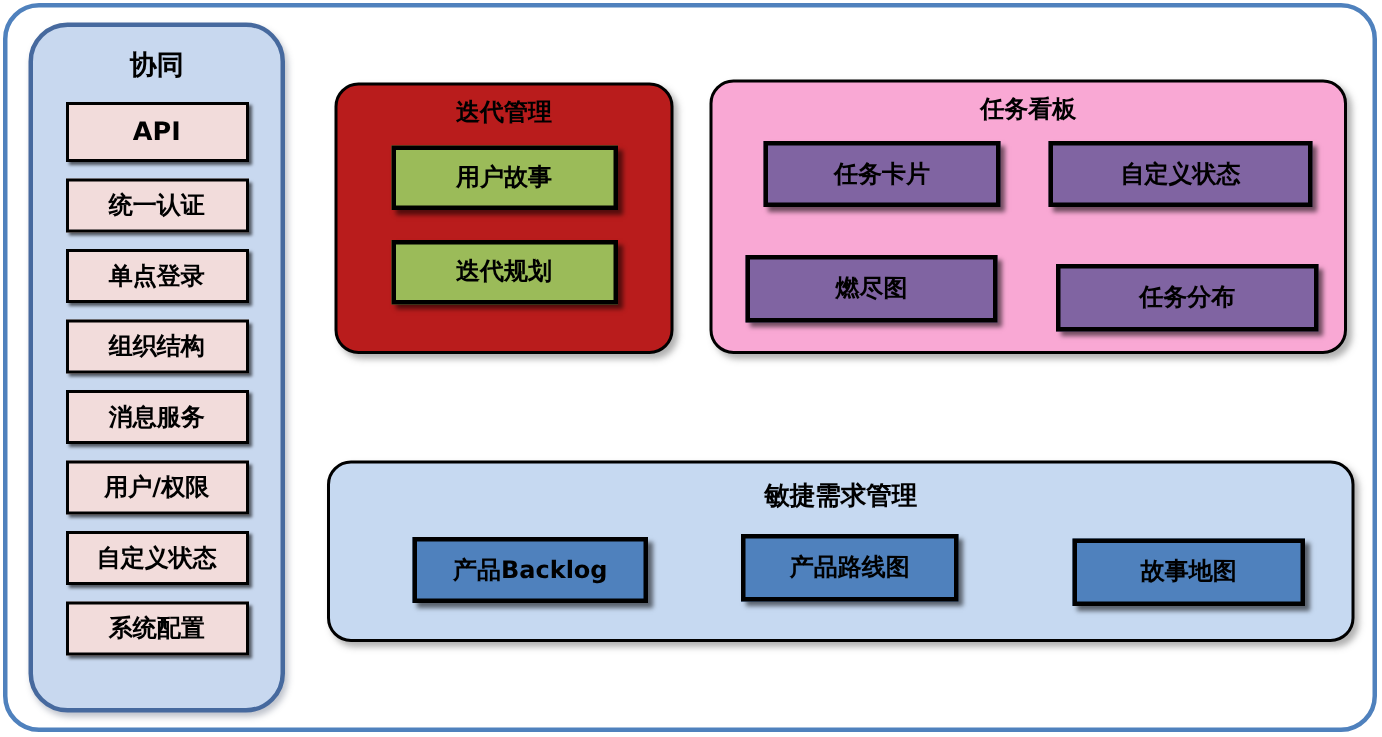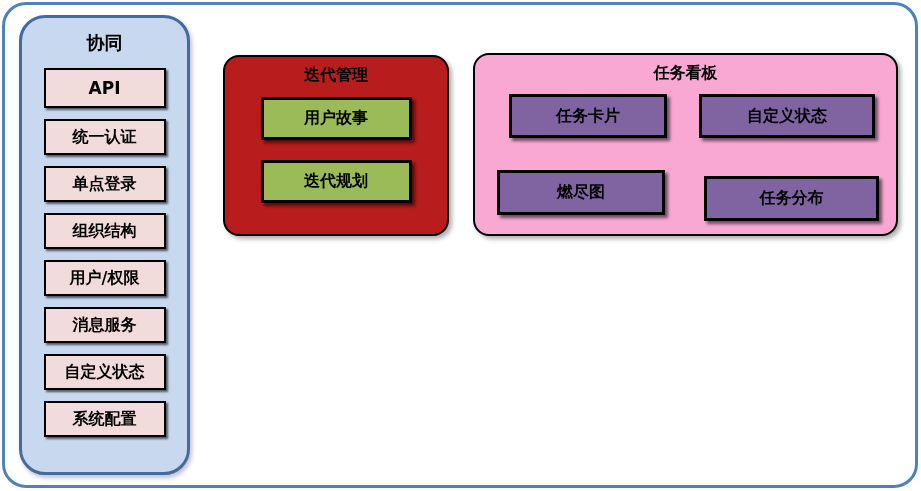--- a/index.html
+++ b/index.html
@@ -124,35 +124,41 @@
 
 <div class="frame">
 
   <div class="sidebar">
     <div class="sidebar-title">协同</div>
     <div class="sidebar-items">
       <div class="pink-item api">API</div>
       <div class="pink-item">统一认证</div>
       <div class="pink-item">单点登录</div>
       <div class="pink-item">组织结构</div>
+      <div class="pink-item">消息服务</div>
       <div class="pink-item">用户/权限</div>
-      <div class="pink-item">消息服务</div>
       <div class="pink-item">自定义状态</div>
       <div class="pink-item">系统配置</div>
     </div>
   </div>
 
   <div class="group iteration">
     <div class="group-title">迭代管理</div>
     <div class="node first">用户故事</div>
     <div class="node second">迭代规划</div>
   </div>
 
   <div class="group kanban">
     <div class="group-title">任务看板</div>
     <div class="node n0">任务卡片</div>
     <div class="node n1">自定义状态</div>
     <div class="node n2">燃尽图</div>
     <div class="node n3">任务分布</div>
   </div>
 
+  <div class="group agile">
+    <div class="group-title">敏捷需求管理</div>
+    <div class="node n0">产品Backlog</div>
+    <div class="node n1">产品路线图</div>
+    <div class="node n2">故事地图</div>
+  </div>
 
 </div>
 
 </body></html>

